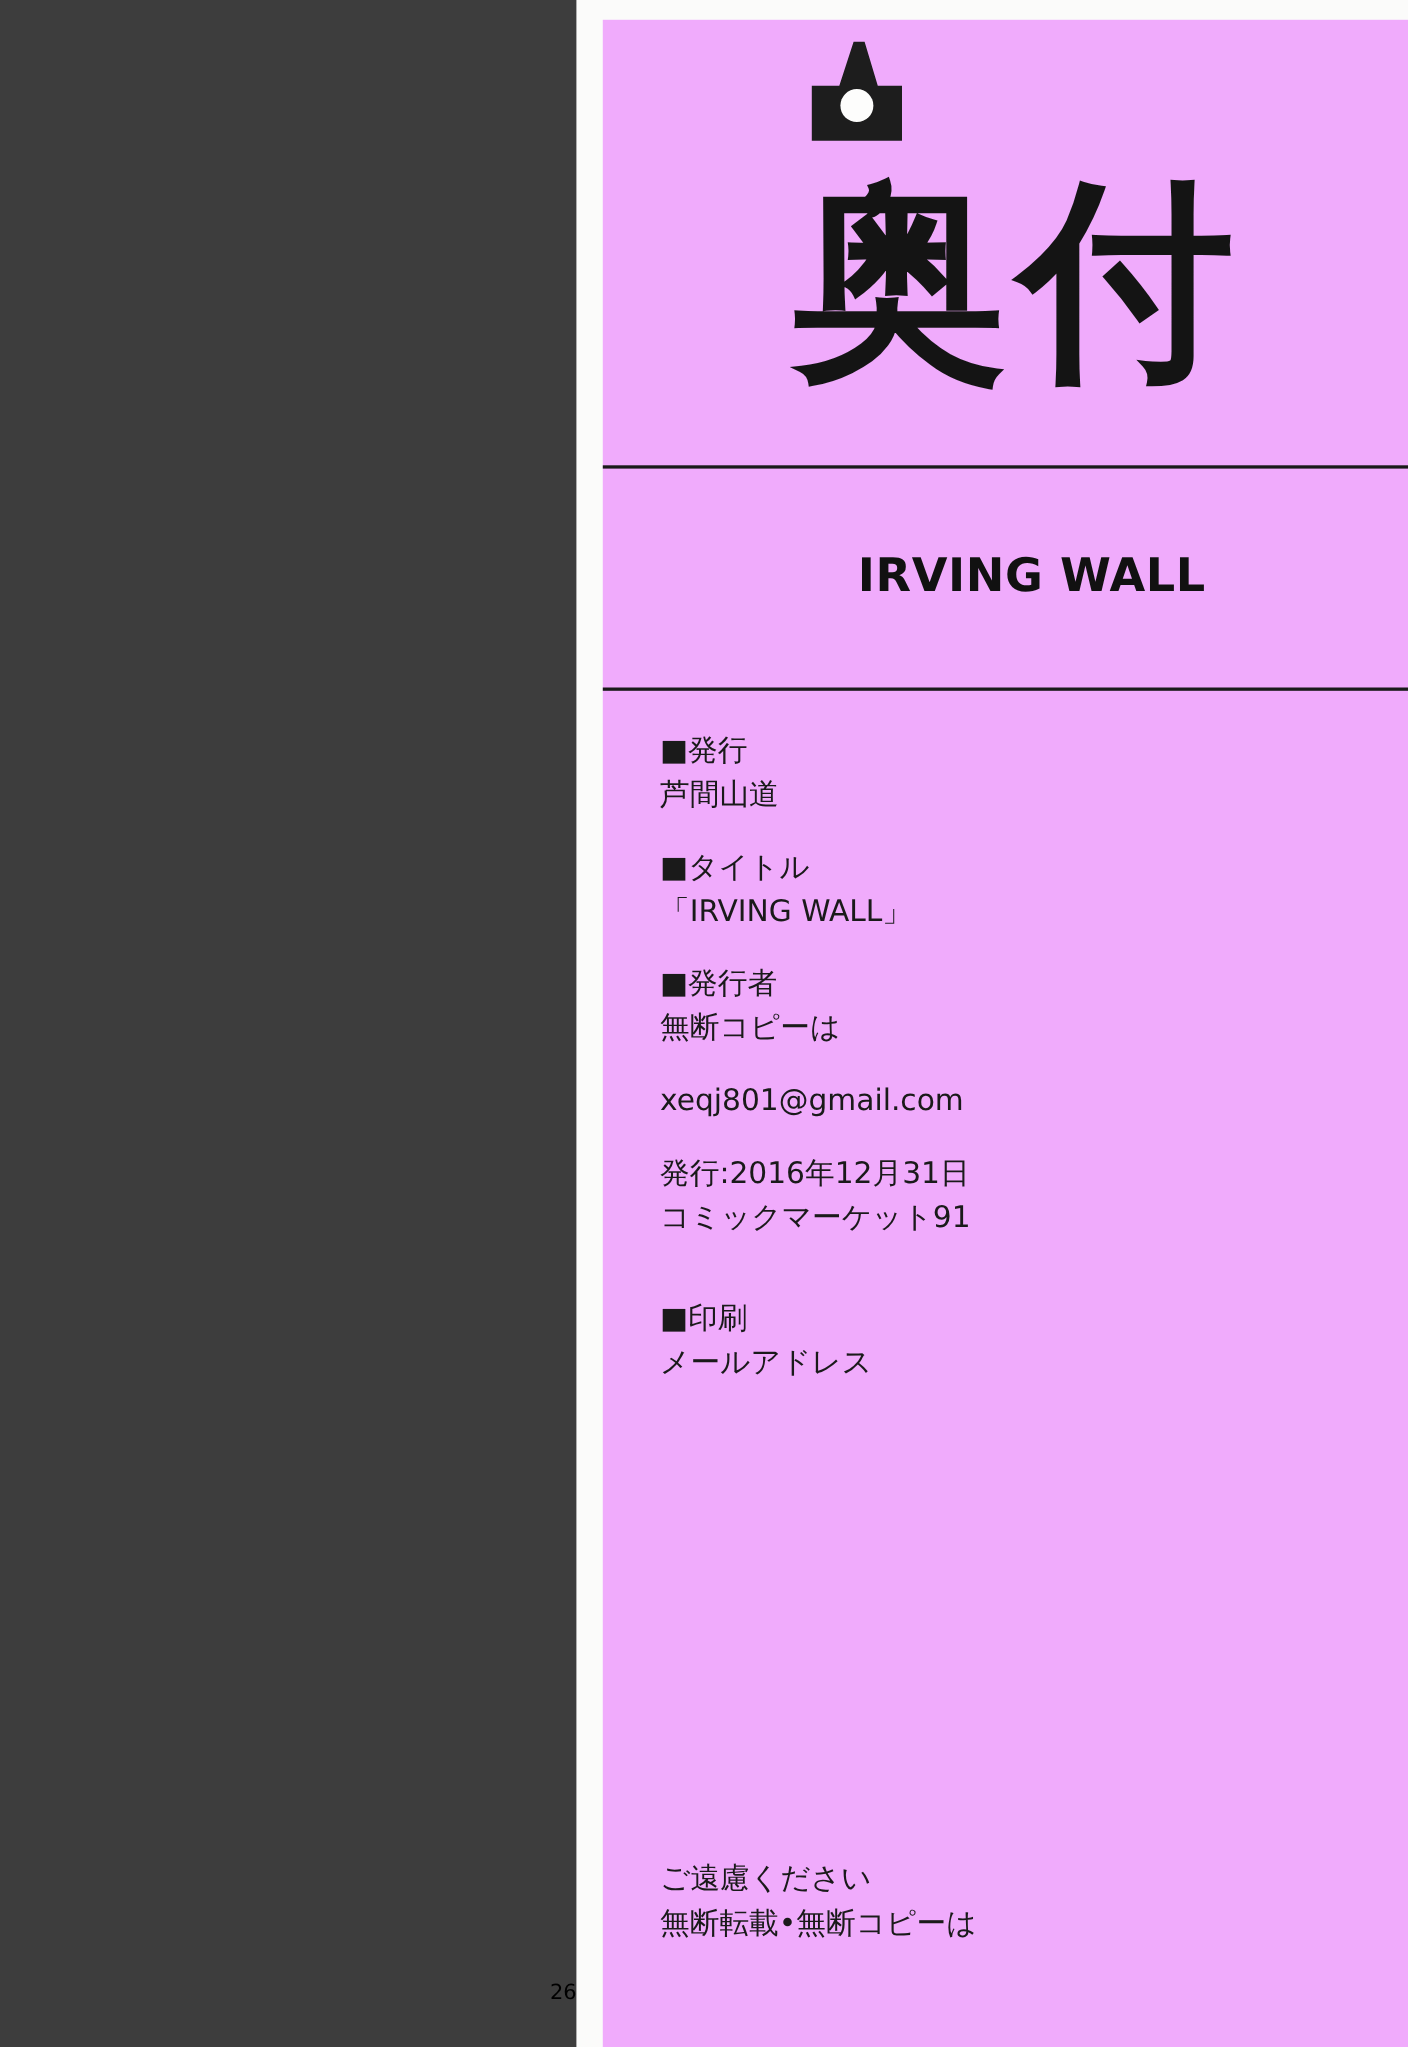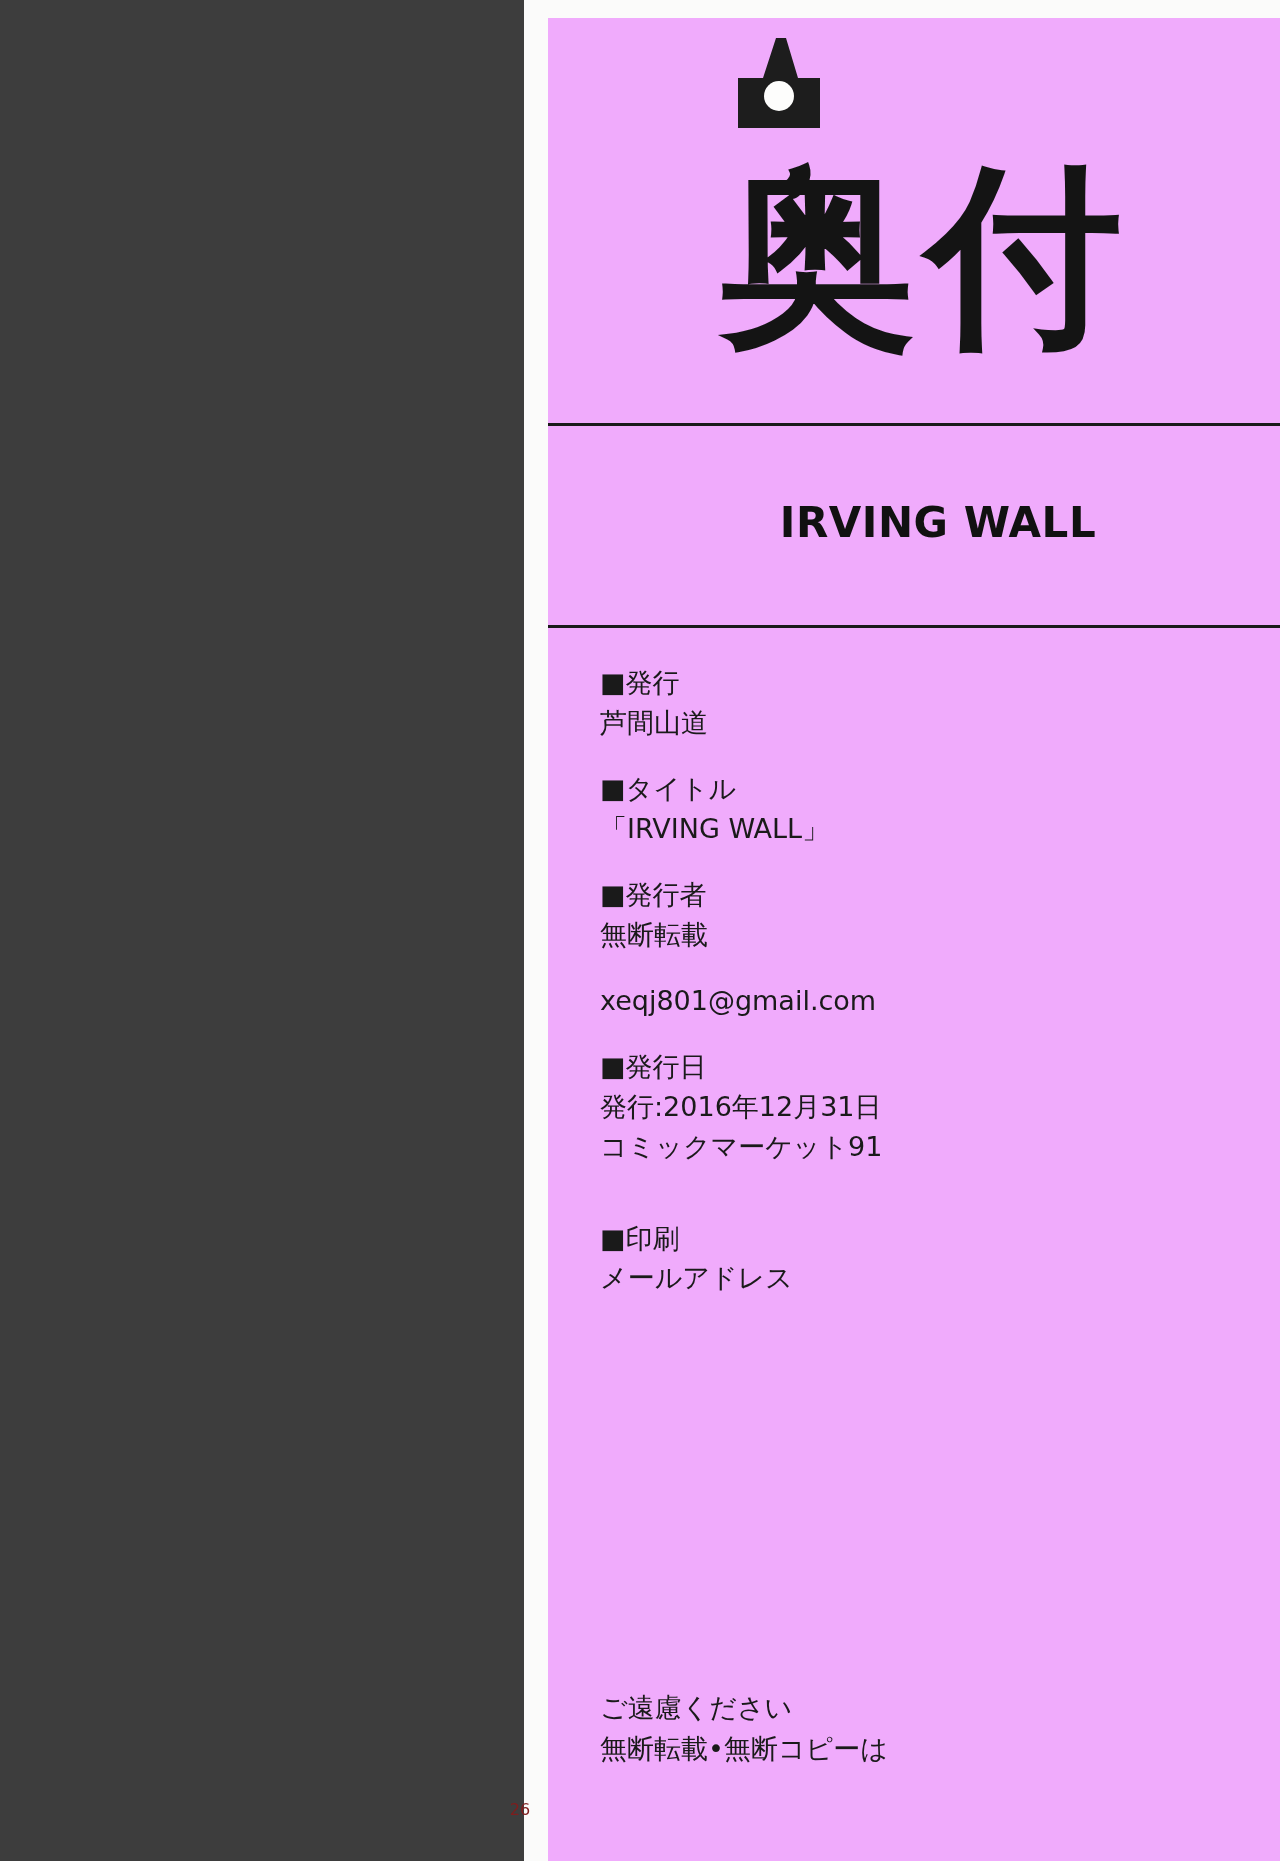--- a/index.html
+++ b/index.html
@@ -101,24 +101,24 @@
     font-family: "DejaVu Sans", sans-serif;
     font-size: 27px;
     line-height: 1.5;
     color: #1a1a1a;
   }
   .page-number {
     position: absolute;
     left: 500px;
     top: 1800px;
     width: 40px;
-    text-align: center;
+    text-align: left;
     font-family: "DejaVu Sans", sans-serif;
-    font-size: 16px;
-    color: #7f1d1d;
+    font-size: 19px;
+    color: #000000;
   }
 </style>
 </head>
 <body>
 
 <div class="page">
 
   <div class="dark-panel"></div>
 
   <div class="content">
@@ -145,29 +145,28 @@
         <div class="value">芦間山道</div>
       </div>
 
       <div class="block">
         <div class="heading">■タイトル</div>
         <div class="value">「IRVING WALL」</div>
       </div>
 
       <div class="block">
         <div class="heading">■発行者</div>
-        <div class="value">無断転載</div>
+        <div class="value">無断コピーは</div>
       </div>
 
       <div class="block">
         <div class="value">xeqj801@gmail.com</div>
       </div>
 
       <div class="block">
-        <div class="heading">■発行日</div>
         <div class="value">発行:2016年12月31日</div>
         <div class="value">コミックマーケット91</div>
       </div>
 
       <div class="spacer"></div>
 
       <div class="block">
         <div class="heading">■印刷</div>
         <div class="value">メールアドレス</div>
       </div>

